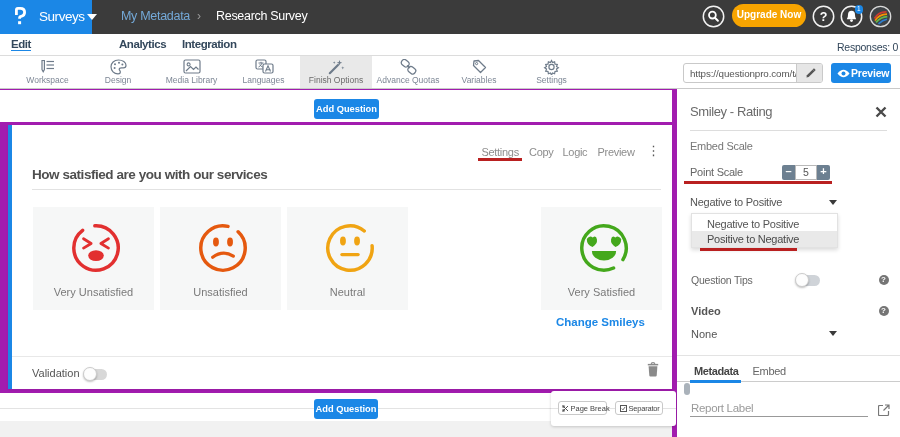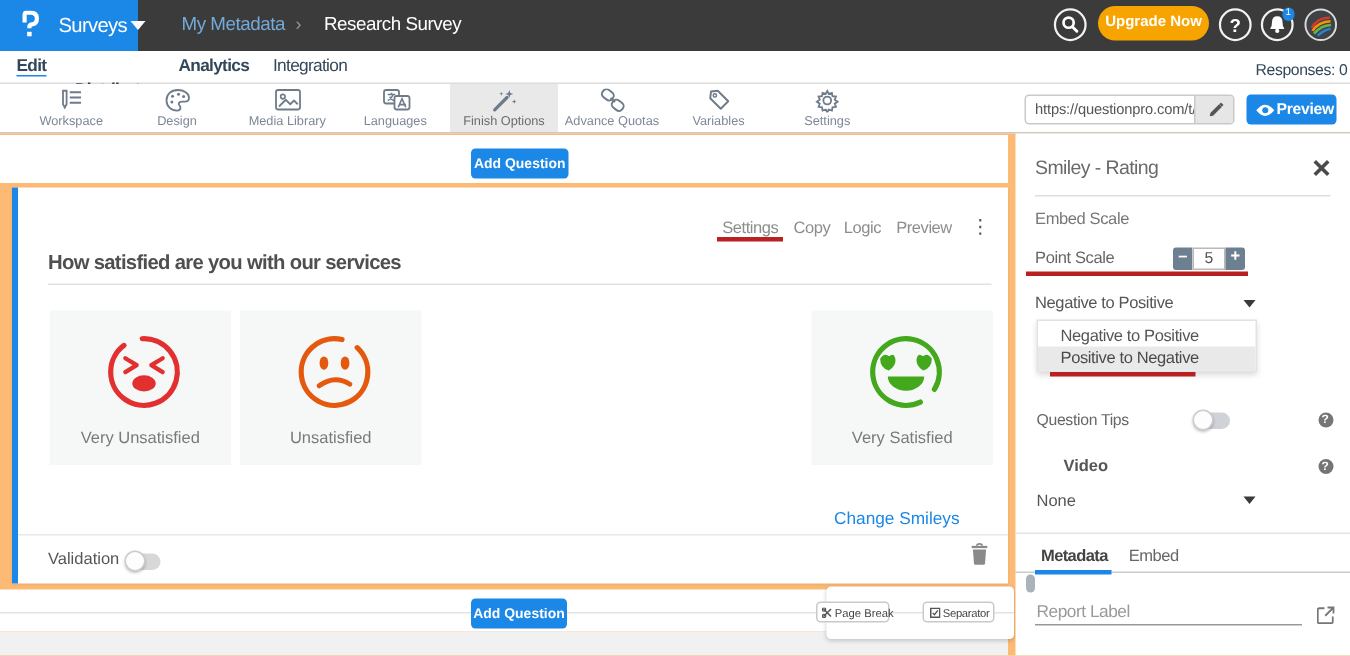--- a/index.html
+++ b/index.html
@@ -50,21 +50,21 @@
     <path d="M7 17.4 Q11.5 12 18.3 11.6" fill="none" stroke="#64b54d" stroke-width="1.7"></path>
     <path d="M9.5 18.8 Q13.5 15 18 14.2" fill="none" stroke="#2d7fd0" stroke-width="1.6"></path>
   </svg>
 </div>
 
 <div class="abs" style="left:0;top:34px;width:900px;height:22px;background:#fff;border-bottom:1px solid #dcdcdc;">
   <span class="abs" style="left:11px;top:4px;font-size:11.5px;font-weight:bold;color:#33475b;letter-spacing:-0.45px;">Edit</span>
   <div class="abs" style="left:11px;top:15.5px;width:20px;height:1.8px;background:#1b87e6;"></div>
   <span class="abs" style="left:50px;top:4px;font-size:11.5px;font-weight:bold;color:#33475b;letter-spacing:-0.45px;margin-top:16px;">Distribute</span>
   <span class="abs" style="left:119px;top:4px;font-size:11.5px;font-weight:bold;color:#33475b;letter-spacing:-0.45px;">Analytics</span>
-  <span class="abs" style="left:182px;top:4px;font-size:11.5px;font-weight:normal;color:#33475b;letter-spacing:-0.45px;">Integration</span>
+  <span class="abs" style="left:182px;top:4px;font-size:11.5px;font-weight:bold;color:#33475b;letter-spacing:-0.45px;">Integration</span>
   <span class="abs" style="left:837px;top:7px;font-size:10.5px;color:#33475b;letter-spacing:-0.25px;">Responses: 0</span>
 </div>
 
 <div class="abs" id="toolbar" style="left:0;top:56px;width:900px;height:33px;background:#fff;border-bottom:1px solid #c9c9c9;">
   <div class="abs" style="left:300px;top:0;width:72px;height:32px;background:#e9e9e9;"></div>
   <style>.tlbl{position:absolute;top:19px;font-size:8.5px;color:#7d8795;width:90px;text-align:center;} .ticon{position:absolute;top:3px;}</style>
 
   <svg class="ticon" style="left:39px;" width="17" height="15" viewBox="0 0 17 15">
     <g fill="none" stroke="#6e7b8a" stroke-width="1.2">
       <path d="M3 1.5 v9 l1.2 2.2 1.2-2.2 v-9 z"></path>
@@ -142,21 +142,21 @@
 
   <div class="abs" style="left:831px;top:7px;width:60px;height:20px;background:#1b87e6;border-radius:3px;">
     <svg class="abs" style="left:6px;top:5.5px;" width="13" height="9" viewBox="0 0 13 9">
       <path d="M.5 4.5 Q6.5 -3 12.5 4.5 Q6.5 12 .5 4.5 Z" fill="#fff"></path>
       <circle cx="6.5" cy="4.5" r="2" fill="#1b87e6"></circle>
     </svg>
     <span class="abs" style="left:20px;top:4px;color:#fff;font-size:10.5px;font-weight:bold;letter-spacing:-0.2px;">Preview</span>
   </div>
 </div>
 
-<div class="abs" style="left:0;top:89px;width:900px;height:348px;background:#fdba74;">
+<div class="abs" style="left:0;top:89px;width:900px;height:348px;background:#a21caf;">
 
   <div class="abs" style="left:0;top:1px;width:672px;height:32px;background:#fff;"></div>
   <div class="abs" style="left:314px;top:10px;width:65px;height:20px;background:#1b87e6;border-radius:3px;color:#fff;font-size:9.3px;font-weight:bold;text-align:center;line-height:20px;white-space:nowrap;">Add Question</div>
 
   <div class="abs" id="card" style="left:8px;top:36px;width:664px;height:264px;background:#fff;border-left:4px solid #1b87e6;box-shadow:0 1px 2px rgba(0,0,0,0.08);">
 
     <span class="abs" style="left:469.5px;top:21px;font-size:11px;color:#8d8d8d;letter-spacing:-0.3px;">Settings</span>
     <span class="abs" style="left:517px;top:21px;font-size:11px;color:#8d8d8d;letter-spacing:-0.3px;">Copy</span>
     <span class="abs" style="left:550.5px;top:21px;font-size:11px;color:#8d8d8d;letter-spacing:-0.3px;">Logic</span>
     <span class="abs" style="left:585.5px;top:21px;font-size:11px;color:#8d8d8d;letter-spacing:-0.3px;">Preview</span>
@@ -182,31 +182,40 @@
     </div>
     <div class="tile" style="left:148px;">
       <svg width="52" height="52" viewBox="0 0 48 48">
         <path d="M37.98 9.01 A20.5 20.5 0 1 1 28.61 4.03" fill="none" stroke="#e5590f" stroke-width="3.2" stroke-linecap="round"></path>
         <ellipse cx="17.5" cy="18.5" rx="2.7" ry="4.1" fill="#e5590f"></ellipse>
         <ellipse cx="30.5" cy="18.5" rx="2.7" ry="4.1" fill="#e5590f"></ellipse>
         <path d="M14.5 32.5 Q24 25.5 33.5 31.5" fill="none" stroke="#e5590f" stroke-width="3" stroke-linecap="round"></path>
       </svg>
       <div class="lb">Unsatisfied</div>
     </div>
+    <div class="tile" style="left:275px;">
+      <svg width="52" height="52" viewBox="0 0 48 48">
+        <path d="M44.39 21.86 A20.5 20.5 0 1 1 37.18 8.3" fill="none" stroke="#f0a413" stroke-width="3.2" stroke-linecap="round"></path>
+        <ellipse cx="17.5" cy="17.5" rx="2.7" ry="4.1" fill="#f0a413"></ellipse>
+        <ellipse cx="30.5" cy="17.5" rx="2.7" ry="4.1" fill="#f0a413"></ellipse>
+        <line x1="16.5" y1="30" x2="31.5" y2="30" stroke="#f0a413" stroke-width="3" stroke-linecap="round"></line>
+      </svg>
+      <div class="lb">Neutral</div>
+    </div>
     <div class="tile" style="left:529px;">
       <svg width="52" height="52" viewBox="0 0 48 48">
         <path d="M32.83 42.5 A20.5 20.5 0 1 1 41.48 34.71" fill="none" stroke="#44a81c" stroke-width="3.2" stroke-linecap="round"></path>
         <path d="M8.1 15.8 q2.6-4 5.5-1.5 q3.1-2.6 3.9 1.9 q.6 4.1 -4.1 6.9 q-5.3-1.6 -5.3-7.3 z" fill="#44a81c"></path>
         <path d="M39.9 15.8 q-2.6-4 -5.5-1.5 q-3.1-2.6 -3.9 1.9 q-.6 4.1 4.1 6.9 q5.3-1.6 5.3-7.3 z" fill="#44a81c"></path>
         <path d="M12.8 26.7 L35.2 26.7 A11.2 8.8 0 0 1 12.8 26.7 Z" fill="#44a81c"></path>
       </svg>
       <div class="lb">Very Satisfied</div>
     </div>
 
-    <span class="abs" style="left:544px;top:215px;font-size:11.5px;color:#1b87e6;">Change Smileys</span>
+    <span class="abs" style="left:544px;top:191px;font-size:11.5px;color:#1b87e6;font-weight:bold;">Change Smileys</span>
 
     <div class="abs" style="left:0;top:230.5px;width:660px;height:1px;background:#e8e8e8;"></div>
     <span class="abs" style="left:20px;top:242px;font-size:11px;color:#555;">Validation</span>
     <div class="abs" style="left:73px;top:244px;width:22px;height:11px;background:#d8d8d8;border-radius:6px;"></div>
     <div class="abs" style="left:71px;top:242px;width:14px;height:14px;background:#fdfdfd;border:1px solid #ccc;border-radius:50%;box-shadow:0 1px 2px rgba(0,0,0,.25);"></div>
     <svg class="abs" style="left:635px;top:237px;" width="12" height="15" viewBox="0 0 12 15">
       <path d="M1.6 4.3 h8.8 l-.7 9.2 q-.1 1 -1.1 1 h-5.2 q-1 0 -1.1 -1 z" fill="#8a8a8a"></path>
       <rect x="0.8" y="1.9" width="10.4" height="1.5" fill="#8a8a8a"></rect>
       <path d="M4.2 1.9 q0-1.3 1.8-1.3 q1.8 0 1.8 1.3" fill="none" stroke="#8a8a8a" stroke-width="1.1"></path>
     </svg>
@@ -215,21 +224,21 @@
   <div class="abs" style="left:0;top:304px;width:672px;height:28px;background:#fff;">
     <div class="abs" style="left:0;top:15px;width:672px;height:1px;background:#e3e3e3;"></div>
   </div>
   <div class="abs" style="left:314px;top:310px;width:64px;height:20px;background:#1b87e6;border-radius:3px;color:#fff;font-size:9.3px;font-weight:bold;text-align:center;line-height:20px;white-space:nowrap;">Add Question</div>
   <div class="abs" style="left:0;top:332px;width:672px;height:16px;background:#f1f1f1;"></div>
 
   <div class="abs" style="left:550.5px;top:302px;width:125.5px;height:35px;background:#fff;border-radius:3px;box-shadow:0 1px 3px rgba(0,0,0,.18);">
     <div class="abs" style="left:0;top:17px;width:125.5px;height:1px;background:#e3e3e3;"></div>
   </div>
 
-  <div class="abs" style="left:544px;top:311.5px;width:49px;height:14px;background:#fff;border:1px solid #c9c9c9;border-radius:3px;">
+  <div class="abs" style="left:558px;top:311.5px;width:49px;height:14px;background:#fff;border:1px solid #c9c9c9;border-radius:3px;">
     <svg class="abs" style="left:3px;top:3px;" width="7" height="7" viewBox="0 0 7 7">
         <path d="M1 1 L6 6 M6 1 L1 6" stroke="#555" stroke-width="1"></path>
         <circle cx="1.4" cy="1.4" r="1.1" fill="none" stroke="#555" stroke-width=".8"></circle>
         <circle cx="1.4" cy="5.6" r="1.1" fill="none" stroke="#555" stroke-width=".8"></circle>
       </svg>
     <span class="abs" style="left:11.5px;top:2.5px;font-size:7.5px;color:#444;white-space:nowrap;">Page Break</span>
   </div>
   <div class="abs" style="left:614.5px;top:311.5px;width:48px;height:14px;background:#fff;border:1px solid #c9c9c9;border-radius:3px;">
     <svg class="abs" style="left:4px;top:3.5px;" width="7" height="7" viewBox="0 0 7 7">
         <rect x=".5" y=".5" width="6" height="6" fill="none" stroke="#555" stroke-width="1"></rect>
@@ -263,21 +272,21 @@
         <span class="abs" style="left:15px;top:2px;font-size:11px;color:#4a4a4a;letter-spacing:-0.25px;">Positive to Negative</span>
       </div>
     </div>
     <div class="abs" style="left:23px;top:159px;width:97px;height:3.4px;background:#b92020;"></div>
 
     <span class="abs" style="left:14px;top:184.5px;font-size:10.5px;color:#666;letter-spacing:-0.2px;">Question Tips</span>
     <div class="abs" style="left:120px;top:186px;width:22.5px;height:11px;background:#cfd3d8;border-radius:6px;"></div>
     <div class="abs" style="left:118px;top:184px;width:14px;height:14px;background:#fdfdfd;border:1px solid #ccc;border-radius:50%;box-shadow:0 1px 2px rgba(0,0,0,.25);"></div>
     <div class="abs" style="left:201.5px;top:186px;width:10px;height:10px;border-radius:50%;background:#757575;color:#fff;font-size:8px;font-weight:bold;text-align:center;line-height:10.5px;">?</div>
 
-    <span class="abs" style="left:14px;top:216px;font-size:11px;font-weight:bold;color:#555;margin-left:18px;">Video</span>
+    <span class="abs" style="left:14px;top:216px;font-size:11px;font-weight:bold;color:#555;">Video</span>
     <div class="abs" style="left:201.5px;top:217px;width:10px;height:10px;border-radius:50%;background:#757575;color:#fff;font-size:8px;font-weight:bold;text-align:center;line-height:10.5px;">?</div>
     <span class="abs" style="left:14px;top:238.5px;font-size:11px;color:#555;">None</span>
     <span class="abs" style="left:152px;top:242px;width:0;height:0;border-left:4px solid transparent;border-right:4px solid transparent;border-top:5px solid #3a3a3a;"></span>
 
     <div class="abs" style="left:0;top:265.5px;width:223px;height:1px;background:#e3e3e3;"></div>
     <span class="abs" style="left:17px;top:275.5px;font-size:11px;font-weight:bold;color:#444;letter-spacing:-0.4px;">Metadata</span>
     <span class="abs" style="left:75.5px;top:275.5px;font-size:11px;color:#666;letter-spacing:-0.3px;">Embed</span>
     <div class="abs" style="left:0;top:291.5px;width:223px;height:1px;background:#ccc;"></div>
     <div class="abs" style="left:12.5px;top:290.5px;width:51px;height:3px;background:#1b87e6;"></div>
 

